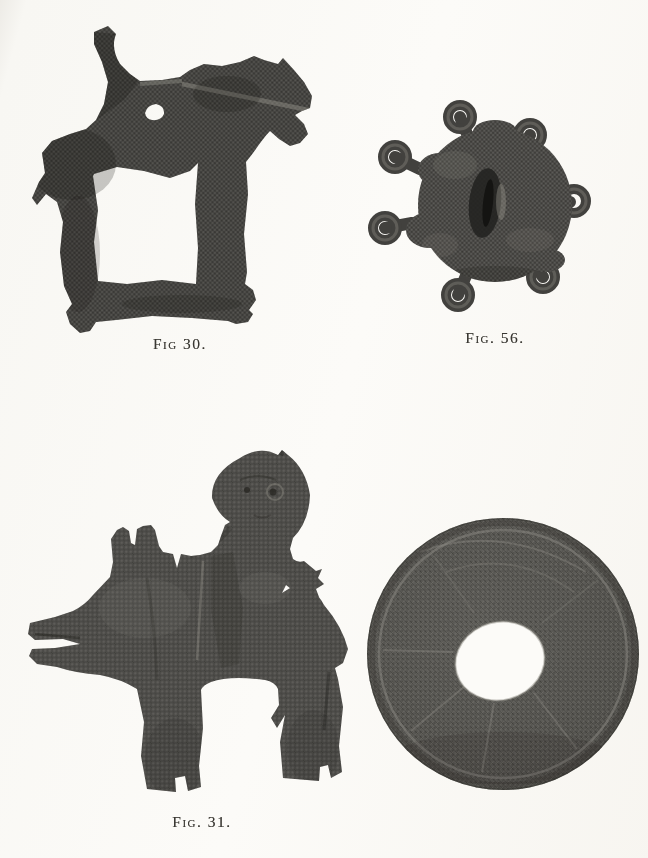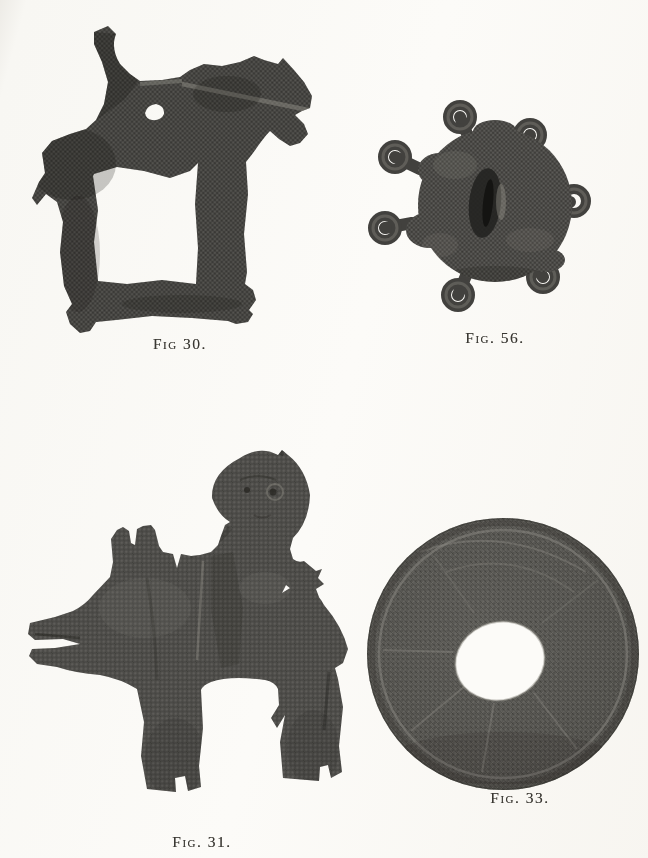--- a/index.html
+++ b/index.html
@@ -188,21 +188,21 @@
 
       <ellipse cx="120" cy="180" rx="46" ry="30" fill="#8f8d85" opacity=".12"></ellipse>
       <path d="M122,150 Q130,200 132,252" stroke="#15140f" stroke-width="3" opacity=".18" fill="none"></path>
       <path d="M304,244 L299,302" stroke="#15140f" stroke-width="3" opacity=".3" fill="none"></path>
       <path d="M10,206 L55,210" stroke="#15140f" stroke-width="2.5" opacity=".35" fill="none"></path>
       <ellipse cx="150" cy="330" rx="30" ry="40" fill="#15140f" opacity=".1"></ellipse>
       <ellipse cx="288" cy="320" rx="26" ry="38" fill="#15140f" opacity=".1"></ellipse>
       <ellipse cx="240" cy="160" rx="26" ry="16" fill="#8f8d85" opacity=".12"></ellipse>
     </g>
   </svg>
-  <div class="caption" style="left:117px;top:833px">Fig. 31.</div>
+  <div class="caption" style="left:117px;top:813px">Fig. 31.</div>
 
   <svg class="fig-photo" style="left:362px;top:508px" width="284" height="292" viewBox="0 0 284 292" aria-hidden="true">
     <defs>
       <pattern id="p33a" patternUnits="userSpaceOnUse" width="5" height="5">
         <path d="M0,5 L5,0" stroke="#8a887f" stroke-width="1" opacity=".22"></path>
         <path d="M0,0 L5,5" stroke="#1a1913" stroke-width="1" opacity=".22"></path>
       </pattern>
       <pattern id="p33b" patternUnits="userSpaceOnUse" width="4.6" height="4.6">
         <circle cx="1.15" cy="1.15" r=".9" fill="#918f86" opacity=".2"></circle>
         <circle cx="3.45" cy="3.45" r=".9" fill="#16150f" opacity=".2"></circle>
@@ -233,15 +233,14 @@
       </g>
 
       <circle cx="141" cy="146" r="124" fill="none" stroke="#8c8a83" stroke-width="2.5" opacity=".5"></circle>
       <circle cx="141" cy="146" r="131" fill="none" stroke="#34332f" stroke-width="5" opacity=".3"></circle>
       <circle cx="141" cy="146" r="136" fill="none" stroke="#2b2a26" stroke-width="3" opacity=".4"></circle>
       <ellipse cx="141" cy="250" rx="110" ry="26" fill="#15140f" opacity=".12"></ellipse>
     </g>
 
     <ellipse cx="138" cy="153" rx="45" ry="39" transform="rotate(-15 138 153)" fill="#fcfbf8" stroke="#97958d" stroke-width="2" stroke-opacity=".5"></ellipse>
   </svg>
-  <div class="caption" style="left:435px;top:789px">Fig. 33.</div>
 
 </div>
 
 </body></html>

